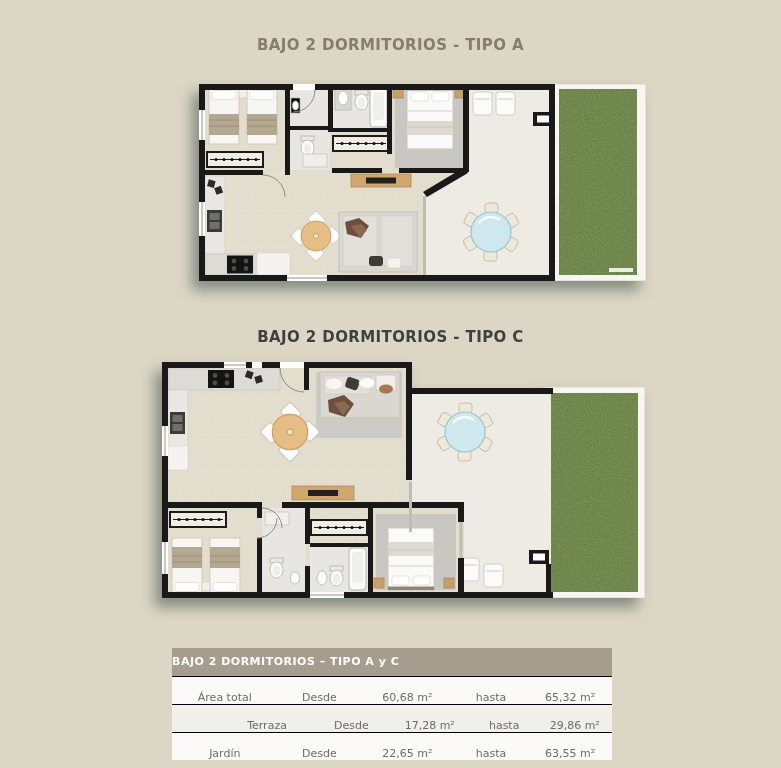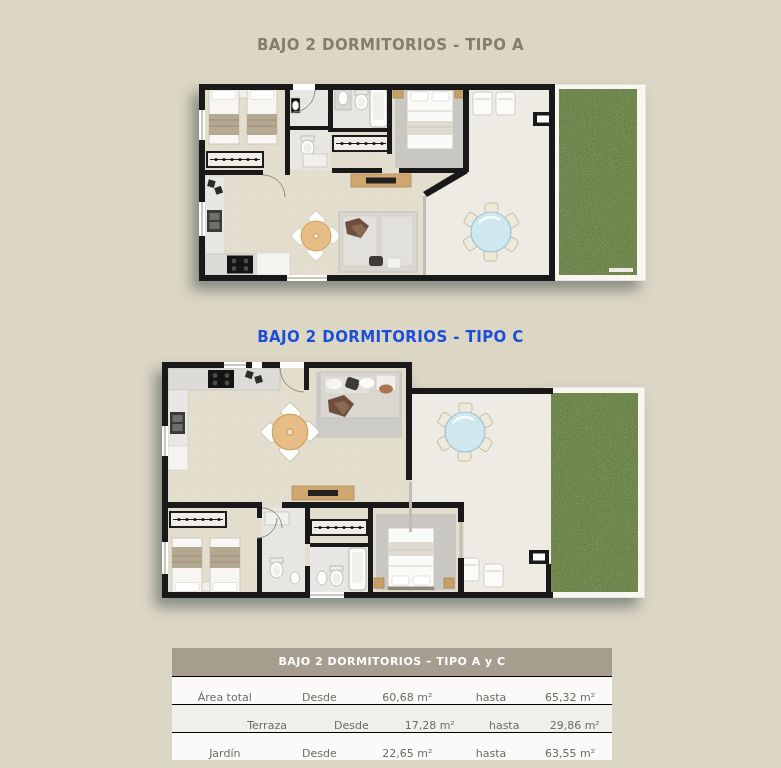--- a/index.html
+++ b/index.html
@@ -16,21 +16,21 @@
   #title-c{top:328px;}
   .plan{position:absolute;}
   .plan svg{display:block;filter:drop-shadow(-7px 9px 7px rgba(62,76,72,.55));}
   #plan-a{left:199px;top:84px;}
   #plan-c{left:162px;top:362px;}
 
   
   .dims{position:absolute;left:172px;top:648px;width:440px;font-size:11px;color:#6e6c66;}
   .dims .t-head{
     background:#a69d8e;color:#ffffff;font-weight:700;letter-spacing:.5px;
-    height:28px;line-height:28px;text-align:center;font-size:11px;
+    height:28px;line-height:28px;text-align:left;font-size:11px;
   }
   .t-row{display:flex;align-items:flex-end;height:27px;background:#fbfaf8;border-top:1px solid #000000;}
   .t-row:nth-child(3){background:#f1efe9;padding-left:48px;}
   .t-row span{display:block;text-align:center;}
   .c1{width:24%;} .c2{width:19%;} .c3{width:21%;} .c4{width:17%;} .c5{width:19%;}
 </style>
 </head>
 <body style="background: rgb(220, 214, 197);">
 
 <svg width="0" height="0" style="position:absolute" aria-hidden="true">
@@ -116,21 +116,21 @@
       <path d="M-12,-9 A15 15 0 0 1 9,-12" fill="none" stroke="#ffffff" stroke-width="2.5" opacity=".8"></path>
     </g>
     <g id="blackBox">
       <rect width="20" height="14" fill="#191919"></rect>
       <rect x="4" y="3.5" width="12" height="7" fill="#ffffff"></rect>
     </g>
   </defs>
 </svg>
 
 <div class="plan-title" id="title-a" style="color: rgb(133, 125, 110);">BAJO 2 DORMITORIOS - TIPO A</div>
-<div class="plan-title" id="title-c" style="color: #1d4ed8;">BAJO 2 DORMITORIOS - TIPO C</div>
+<div class="plan-title" id="title-c" style="color: #404040;">BAJO 2 DORMITORIOS - TIPO C</div>
 
 <div class="plan" id="plan-a">
 <svg viewBox="0 0 447 197" width="447" height="197">
 
   <g>
     <rect x="350" y="0" width="97" height="197" fill="#f7f6f1" stroke="#d9d5ca" stroke-width="1"></rect>
     <rect x="360" y="5" width="78" height="186" fill="#5e7b33"></rect>
     <rect x="360" y="5" width="78" height="186" filter="url(#grain)" opacity="0.4"></rect>
     <rect x="410" y="184" width="24" height="4" fill="#edebe4"></rect>
   </g>

